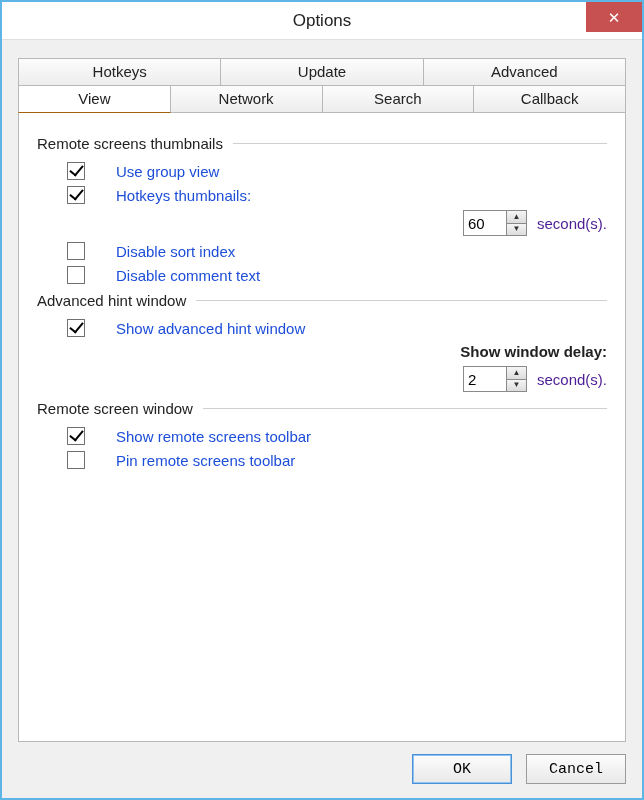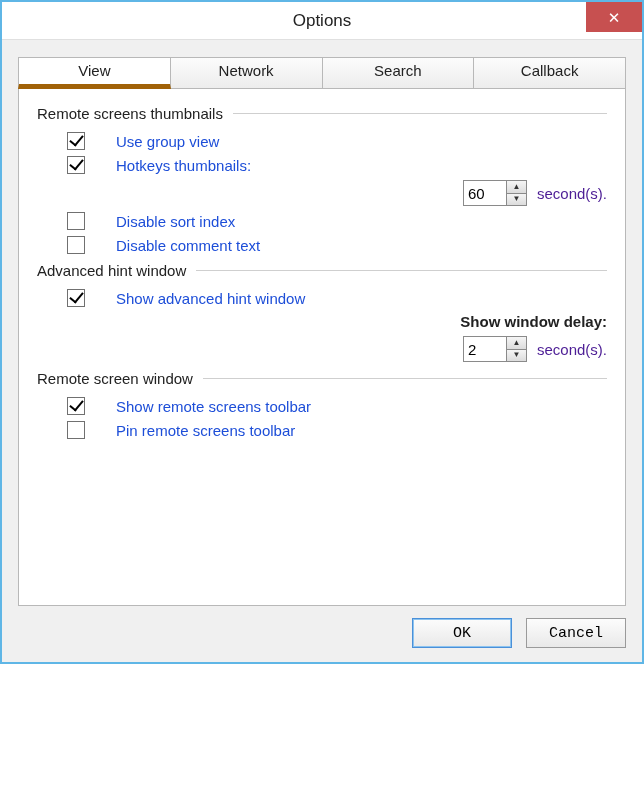--- a/index.html
+++ b/index.html
@@ -7,21 +7,21 @@
   margin: 0;
   font-family: "Segoe UI", Tahoma, sans-serif;
   font-size: 15px;
   background: #fff;
   width: 644px;
   height: 800px;
   overflow: hidden;
 }
 .window {
   width: 644px;
-  height: 664px;
+  height: 800px;
   border: 2px solid #5fb6e6;
   background: #f0f0f0;
   position: relative;
   display: flex;
   flex-direction: column;
 }
 .titlebar {
   height: 38px;
   background: #fff;
   display: flex;
@@ -67,37 +67,37 @@
   font-size: 15px;
   background: linear-gradient(#fcfcfc,#ededed);
   border: 1px solid #b8b8b8;
   margin-left: -1px;
   cursor: pointer;
   color: #222;
 }
 .tab:first-child { margin-left: 0; }
 .tab.active {
   background: #fff;
-  border-bottom: 5px solid #a16207;
+  border-bottom: 1px solid #a16207;
   position: relative;
   z-index: 2;
 }
 .tab-page {
   border: 1px solid #b8b8b8;
   background: #fff;
   margin-top: -1px;
   flex: 1;
   padding: 16px 18px 12px 18px;
   overflow: hidden;
 }
 .group { margin-bottom: 8px; }
 .group-header {
   display: flex;
   align-items: center;
-  margin: 0 0 10px 0;
+  margin: 6px 0 10px 0;
 }
 .group-title { font-size: 15px; color: #222; margin-right: 10px; white-space: nowrap; }
 .group-line { flex: 1; height: 1px; background: #cfcfcf; }
 .row {
   display: flex;
   align-items: center;
   margin: 6px 0 6px 30px;
 }
 .row.indent2 { margin-left: 60px; justify-content: flex-end; }
 .chk {
@@ -182,20 +182,25 @@
   <div class="titlebar">
     <div class="title-text">Options</div>
     <div class="close-btn">
       <span>✕</span>
     </div>
   </div>
 
   <div class="client">
 
     <div class="tabs-wrap">
+      <div class="tab-row">
+        <div class="tab">Hotkeys</div>
+        <div class="tab">Update</div>
+        <div class="tab">Advanced</div>
+      </div>
       <div class="tab-row second">
         <div class="tab active">View</div>
         <div class="tab">Network</div>
         <div class="tab">Search</div>
         <div class="tab">Callback</div>
       </div>
     </div>
 
     <div class="tab-page">
 

